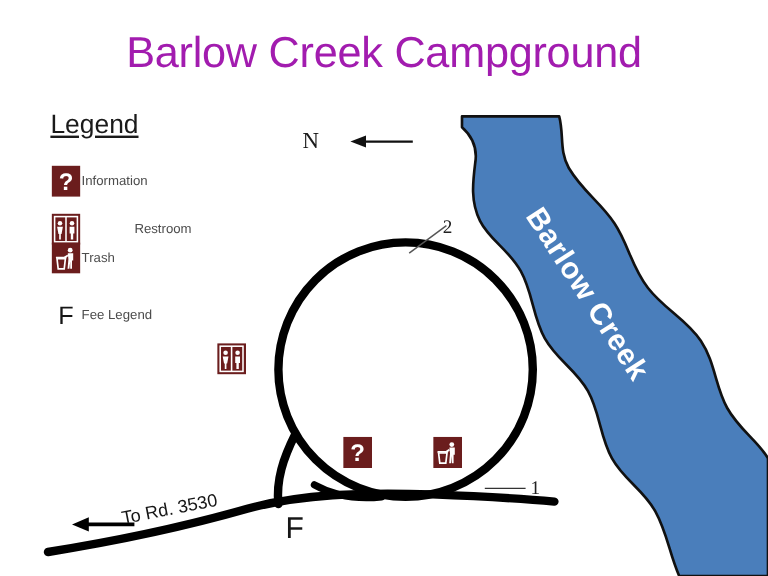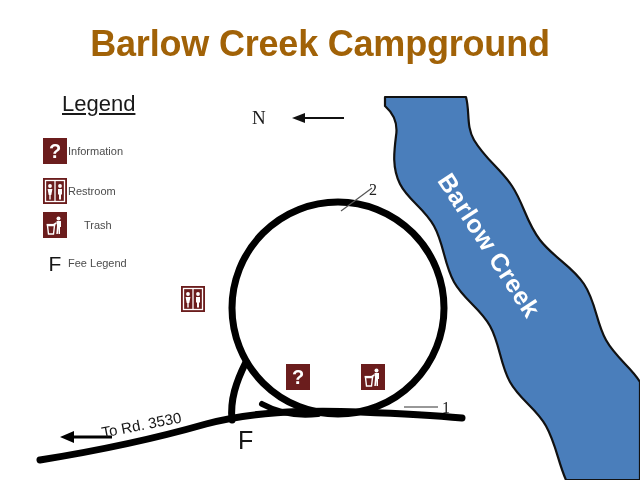--- a/index.html
+++ b/index.html
@@ -18,51 +18,50 @@
 
   
   #page-title {
     position: absolute;
     left: 0;
     top: 23px;
     width: 640px;
     text-align: center;
     font-family: "Liberation Sans", sans-serif;
     font-size: 36px;
-    font-weight: bold;
-    color: #a16207;
+    font-weight: normal;
+    color: #a21caf;
     letter-spacing: -0.2px;
     white-space: nowrap;
   }
 
   
   #legend {
     position: absolute;
     left: 42px;
     top: 92px;
     width: 180px;
   }
   #legend-title {
     font-family: "Liberation Sans", sans-serif;
     font-size: 22px;
     color: #1a1a1a;
     text-decoration: underline;
-    margin-left: 20px;
     line-height: 1.1;
   }
   .legend-row {
     position: absolute;
     left: 0;
     height: 30px;
     display: flex;
     align-items: center;
   }
   .legend-row.r0 { top: 44px; }
-  .legend-row.r1 { top: 84px; }
-  .legend-row.r2 { top: 118px; gap: 16px; }
+  .legend-row.r1 { top: 84px; gap: 44px; }
+  .legend-row.r2 { top: 108px; }
   .legend-row.r3 { top: 156px; }
   .legend-label {
     margin-left: 0;
     font-family: "Liberation Sans", sans-serif;
     font-size: 11px;
     color: #4c4c4c;
     white-space: nowrap;
   }
   .legend-swatch {
     width: 26px;

